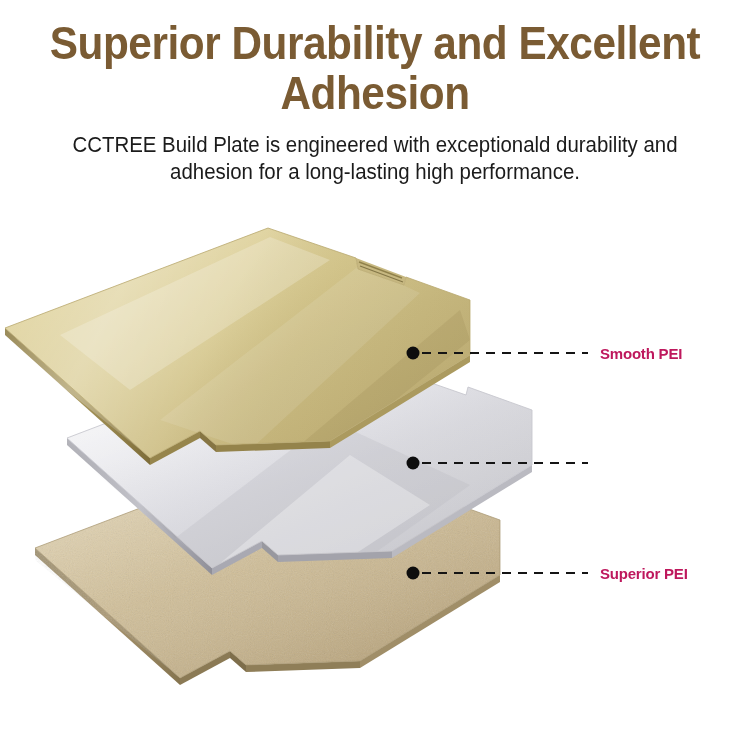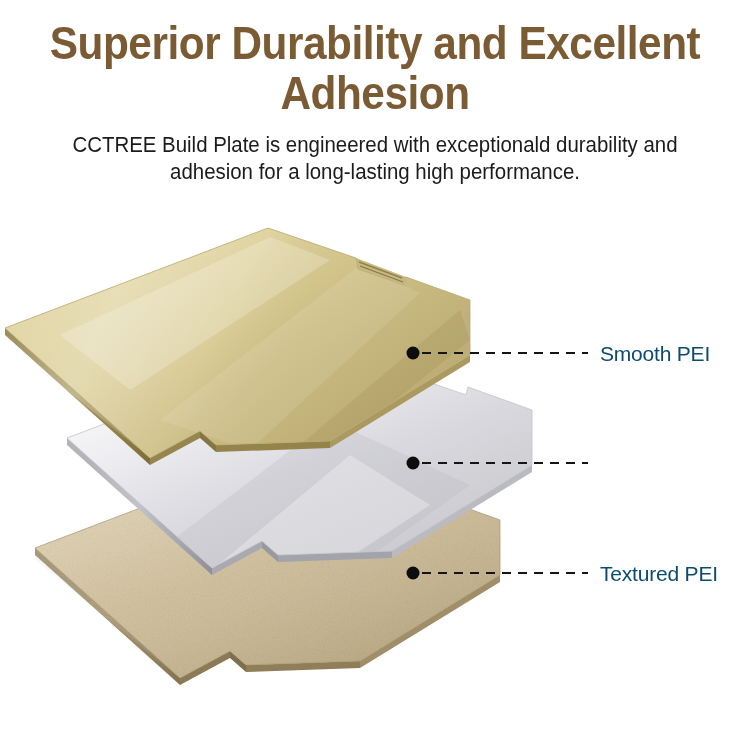--- a/index.html
+++ b/index.html
@@ -70,24 +70,24 @@
     left: 0;
     top: 0;
     width: 750px;
     height: 545px;
     display: block;
   }
 
   
   .callout-label {
     position: absolute;
-    color: #0c4a6e;
+    color: #be185d;
     font-family: "Liberation Sans", sans-serif;
-    font-weight: 400;
-    font-size: 21px;
+    font-weight: 700;
+    font-size: 15px;
     line-height: 22px;
     white-space: nowrap;
     letter-spacing: -0.2px;
   }
   #label-smooth  { left: 600px; top: 343px; }
   #label-spring  { left: 600px; top: 452px; }
   #label-textured{ left: 600px; top: 563px; }
 </style>
 </head>
 <body>
@@ -264,15 +264,15 @@
         <circle cx="413" cy="368" r="6.5" fill="#0d0d0d"></circle>
         <line x1="422" y1="368" x2="588" y2="368" stroke="#141414" stroke-width="2.1" stroke-dasharray="9 7"></line>
       </g>
     </svg>
 
   </div>
 
   <div id="label-smooth" class="callout-label">Smooth PEI</div>
 
 
-  <div id="label-textured" class="callout-label">Textured PEI</div>
+  <div id="label-textured" class="callout-label">Superior PEI</div>
 
 </div>
 
 </body></html>

